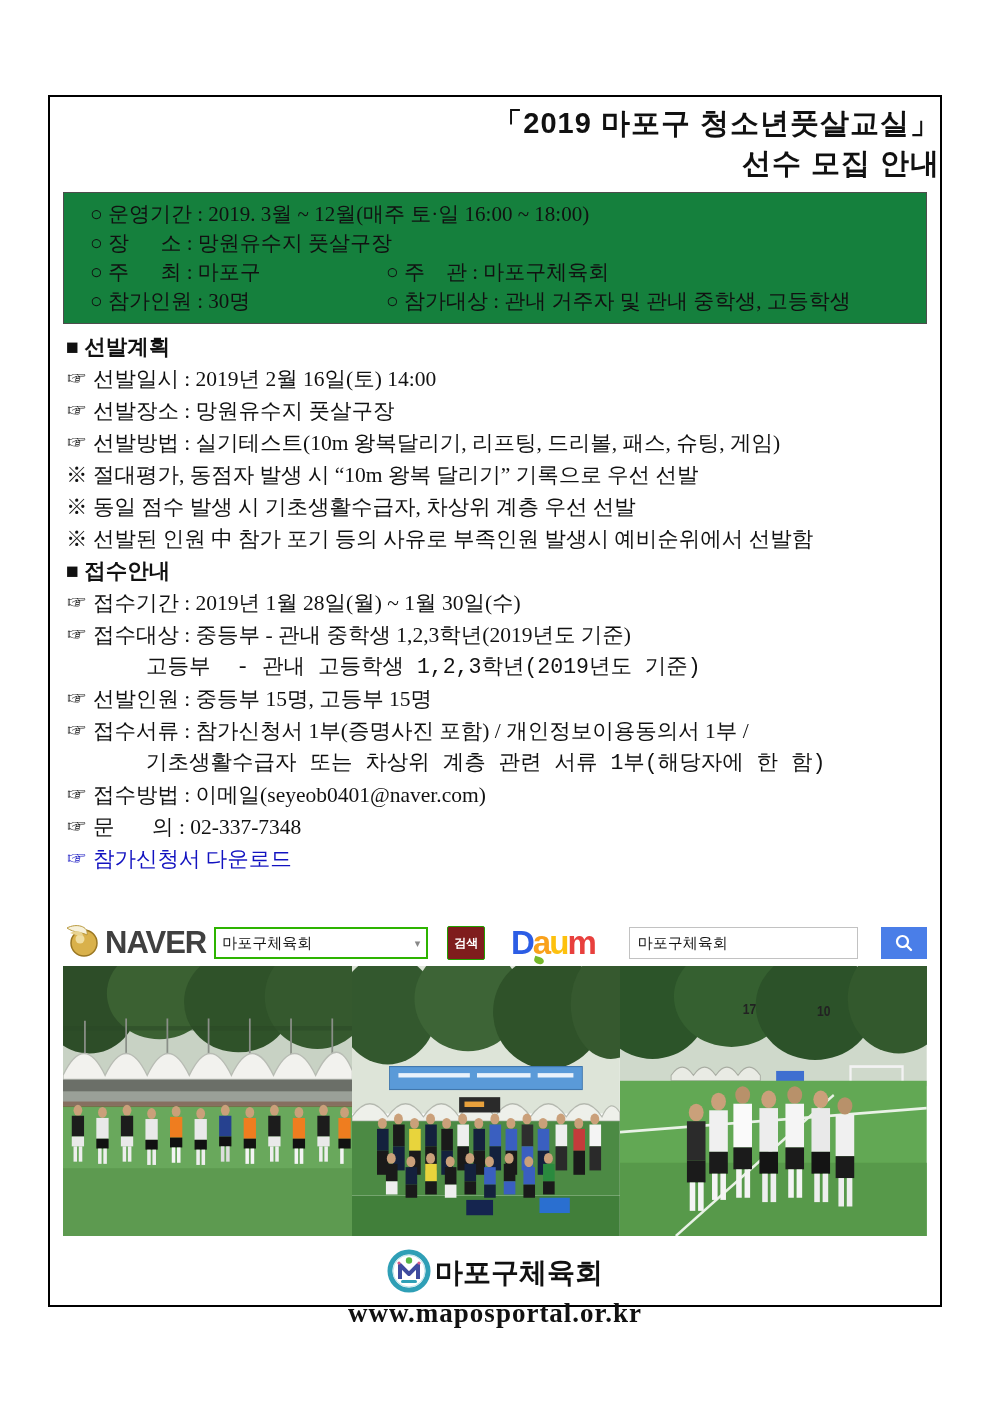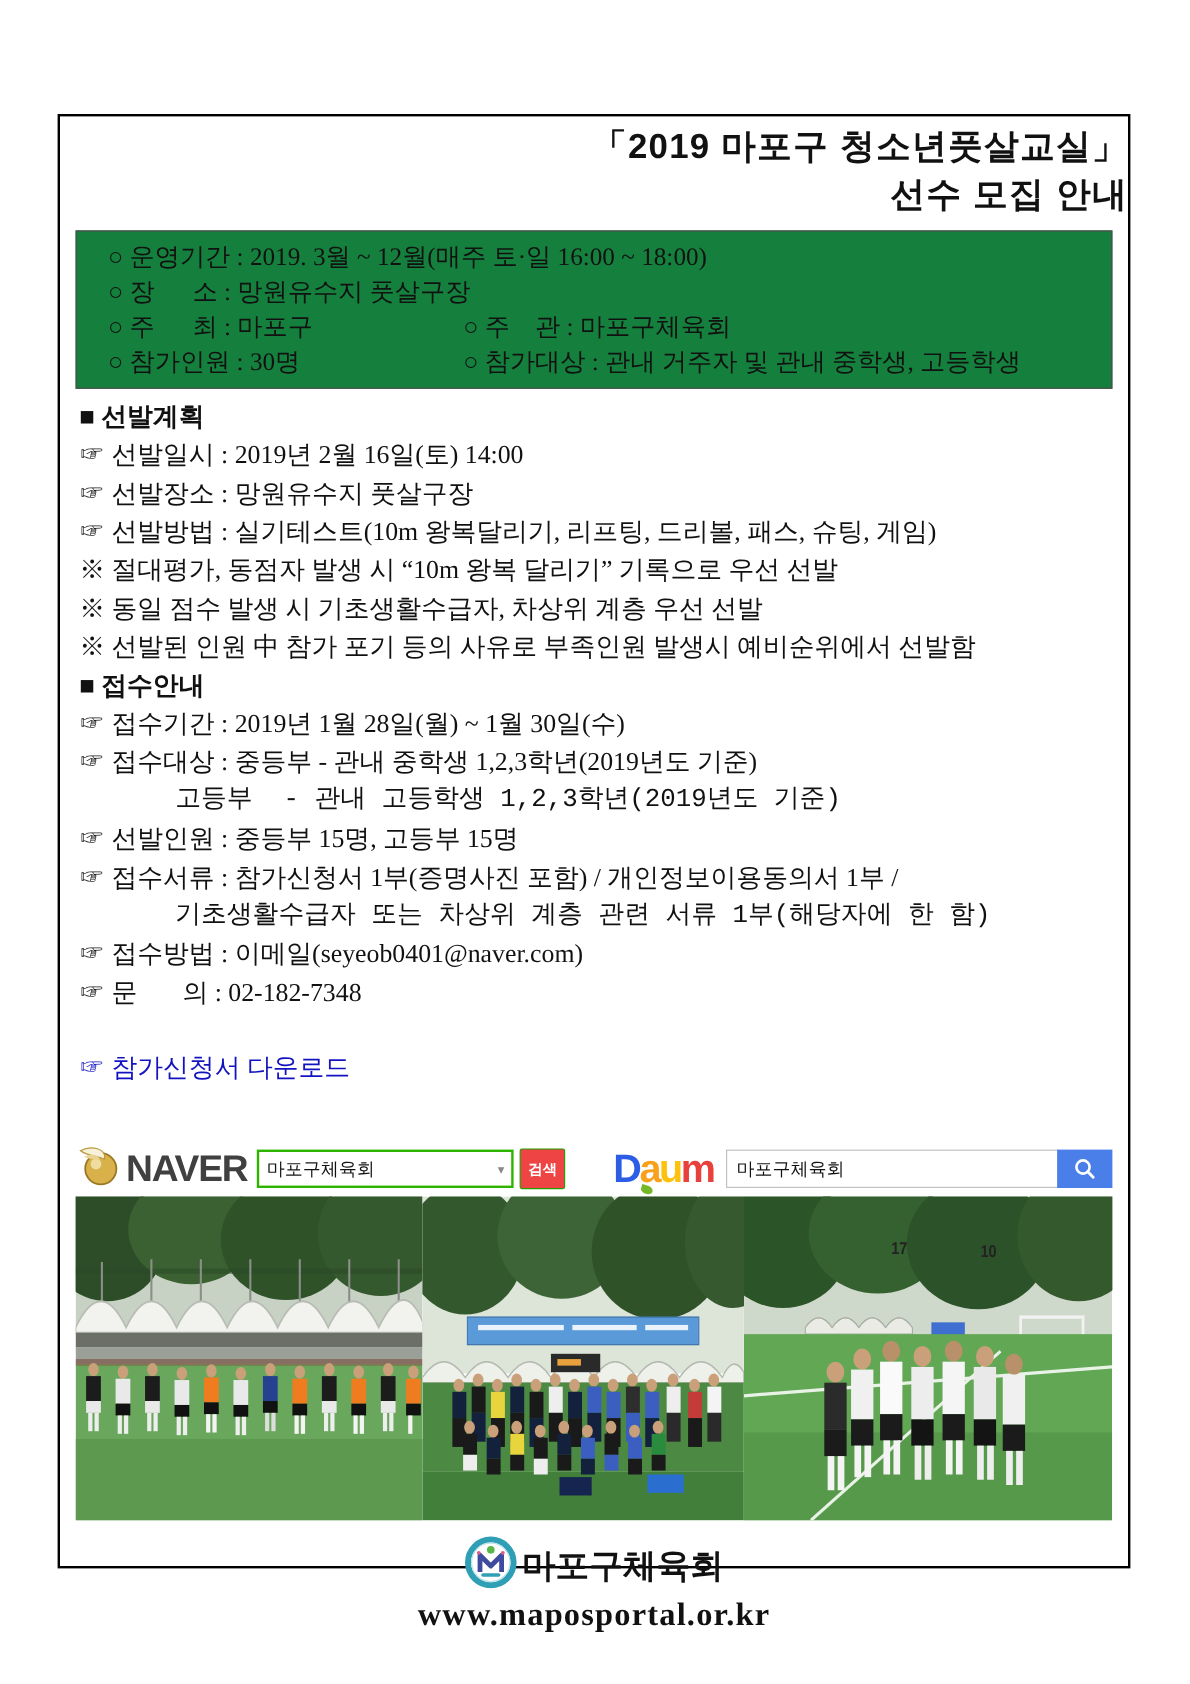--- a/index.html
+++ b/index.html
@@ -12,34 +12,34 @@
        font-weight:bold;font-size:29px;line-height:40px;letter-spacing:1px;}
   .info-box{margin:9px 13px 0 13px;background:#15803d;border:1px solid #4d4d4d;
        padding:7px 6px 7px 26px;font-size:21px;line-height:29px;}
   .iline{white-space:pre-wrap;}
   .cols{display:flex;}
   .cl{width:296px;flex:0 0 296px;}
   .body-block{padding:7px 26px 0 16px;font-size:21.5px;line-height:32px;}
   .bline{white-space:pre-wrap;}
   .heading{font-weight:bold;}
   .cont{margin-left:80px;font-family:Liberation Mono, monospace;}
-  .link{color:#1212c0;cursor:pointer;margin-top:31px;}
+  .link{color:#1212c0;cursor:pointer;}
   
   .search-row{display:flex;align-items:center;margin:50px 13px 0 13px;height:36px;
        font-family:"Liberation Sans","DejaVu Sans",sans-serif;}
   .naver-widget{display:flex;align-items:center;width:432px;flex:0 0 432px;}
   .naver-logo-text{font-weight:bold;font-size:31px;color:#404040;letter-spacing:-1px;margin-left:2px;}
   .naver-input{display:flex;align-items:center;justify-content:space-between;
        width:198px;height:28px;border:2px solid #2db400;background:#fff;
        margin-left:8px;padding:0 6px;font-size:15px;}
   .naver-caret{color:#888;font-size:11px;}
-  .naver-btn{width:36px;height:32px;background:#ef4444;border:1px solid #23a000;
+  .naver-btn{width:36px;height:32px;background:#7f1d1d;border:1px solid #23a000;
        color:#fff;font-size:12px;font-weight:bold;display:flex;align-items:center;
-       justify-content:center;margin-left:5px;border-radius:2px;}
-  .daum-widget{display:flex;align-items:center;flex:1;margin-left:16px;}
+       justify-content:center;margin-left:19px;border-radius:2px;}
+  .daum-widget{display:flex;align-items:center;flex:1;margin-left:16px;gap:24px;}
   .daum-logo{font-weight:bold;font-size:33px;letter-spacing:-2px;position:relative;
        line-height:30px;margin-right:10px;}
   .daum-leaf{position:absolute;left:23px;bottom:-6px;width:10px;height:7px;
        background:#76b82a;border-radius:0 70% 70% 70%;transform:rotate(18deg);}
   .d-blue{color:#2c5de5;} .d-orange{color:#f9a11b;} .d-yellow{color:#fdc10e;} .d-red{color:#e8403d;}
   .daum-input{flex:1;height:30px;border:1px solid #c2c2c2;background:#fff;
        display:flex;align-items:center;padding:0 8px;font-size:15px;}
   .daum-btn{width:46px;height:32px;background:#4a7ee8;display:flex;align-items:center;
        justify-content:center;margin-left:-1px;}
   
@@ -86,21 +86,21 @@
     <div class="bline">※ 선발된 인원 中 참가 포기 등의 사유로 부족인원 발생시 예비순위에서 선발함</div>
 
     <div class="bline heading">■ 접수안내</div>
     <div class="bline">☞ 접수기간 : 2019년 1월 28일(월) ~ 1월 30일(수)</div>
     <div class="bline">☞ 접수대상 : 중등부 - 관내 중학생 1,2,3학년(2019년도 기준)</div>
     <div class="bline cont">고등부  - 관내 고등학생 1,2,3학년(2019년도 기준)</div>
     <div class="bline">☞ 선발인원 : 중등부 15명, 고등부 15명</div>
     <div class="bline">☞ 접수서류 : 참가신청서 1부(증명사진 포함) / 개인정보이용동의서 1부 /</div>
     <div class="bline cont">기초생활수급자 또는 차상위 계층 관련 서류 1부(해당자에 한 함)</div>
     <div class="bline">☞ 접수방법 : 이메일(seyeob0401@naver.com)</div>
-    <div class="bline">☞ 문       의 : 02-182-7348</div>
+    <div class="bline">☞ 문       의 : 02-337-7348</div>
     <div class="bline link">☞ 참가신청서 다운로드</div>
   </div>
 
   <div class="search-row">
     <div class="naver-widget">
       <span>
         <svg width="40" height="38" viewBox="0 0 40 38">
           <circle cx="21" cy="21" r="13" fill="#d9b14b" stroke="#9a7722" stroke-width="1.5"></circle>
           <circle cx="17" cy="17" r="4.5" fill="#efdda0"></circle>
           <path d="M4,6 C13,1 26,4 24,13 C19,10 11,11 4,6 Z" fill="#f7f1da" stroke="#b99a3f" stroke-width="1"></path>

